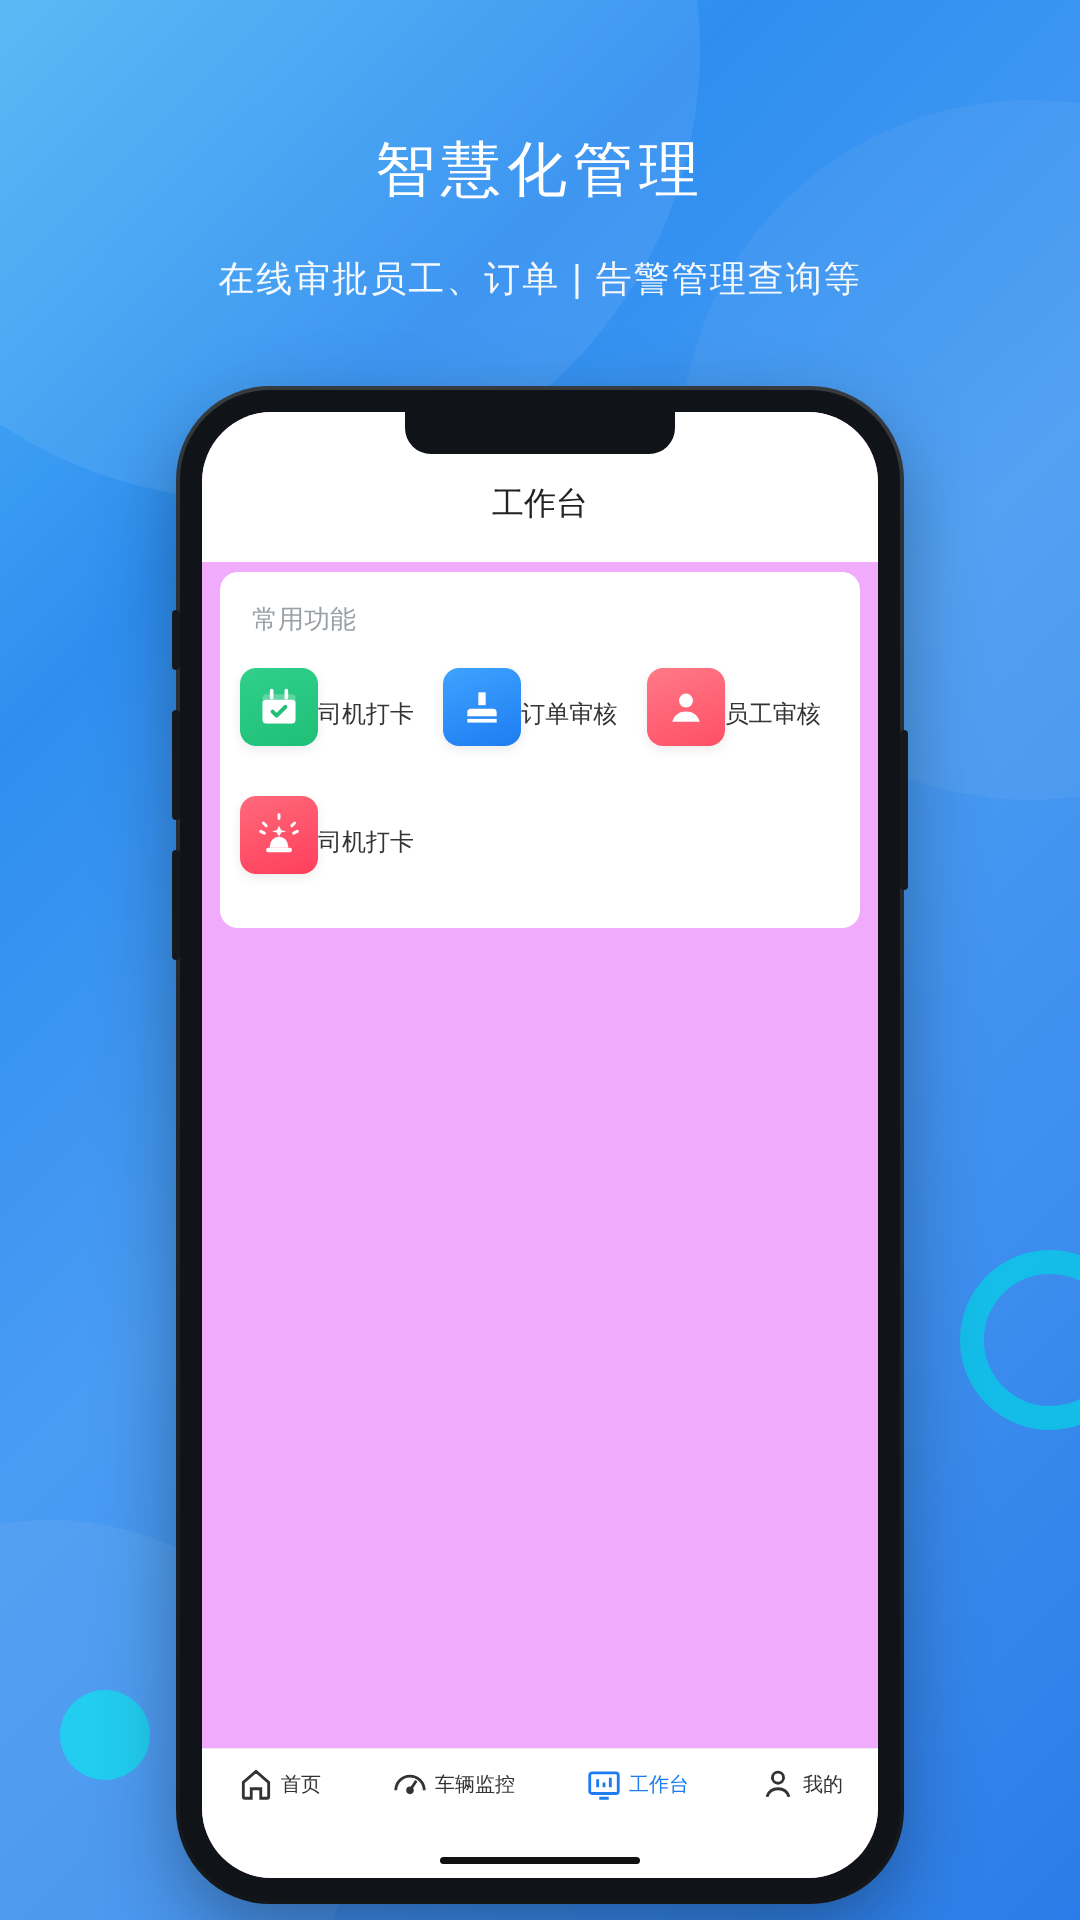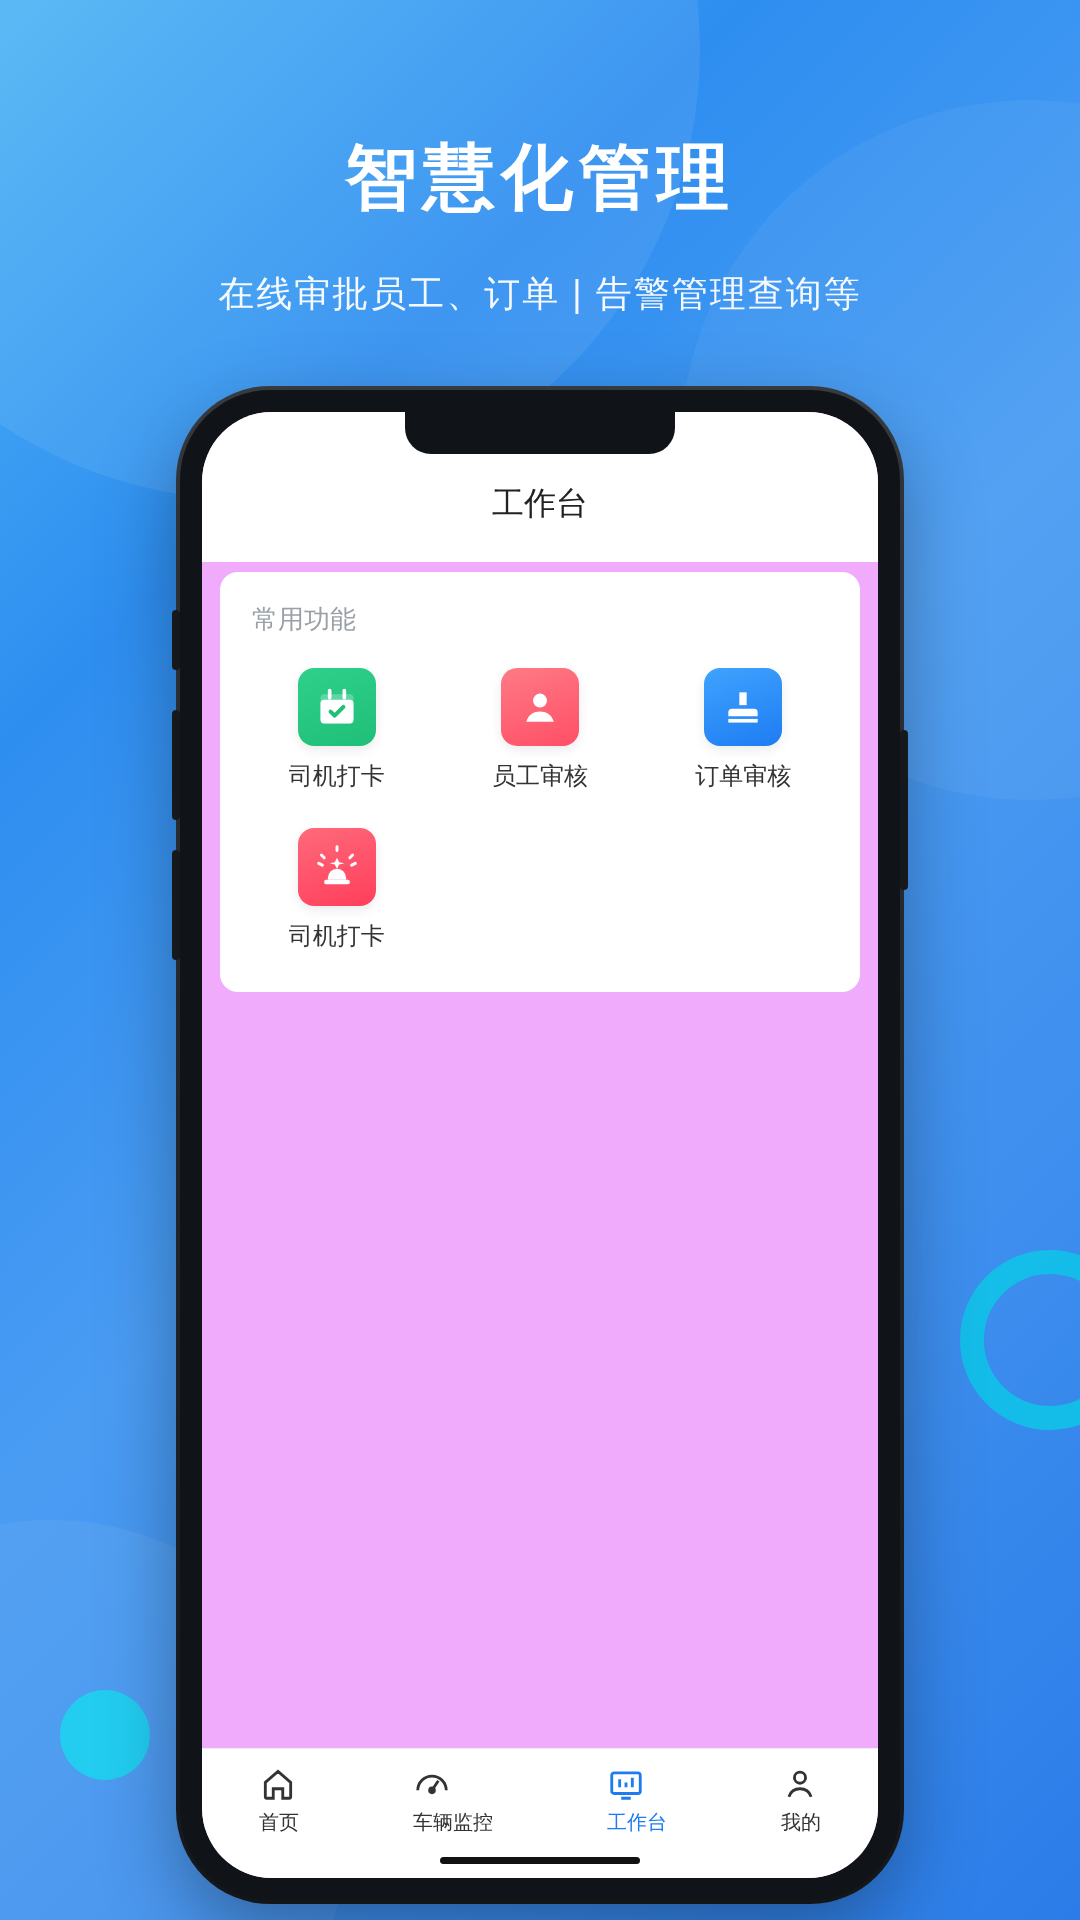--- a/index.html
+++ b/index.html
@@ -42,22 +42,22 @@
 
 
 .heading {
   position: relative;
   text-align: center;
   padding-top: 130px;
   color: #fff;
   z-index: 5;
 }
 .heading h1 {
-  font-size: 72px;
-  font-weight: 700;
+  font-size: 60px;
+  font-weight: 400;
   letter-spacing: 6px;
 }
 .heading p {
   margin-top: 44px;
   font-size: 36px;
   letter-spacing: 2px;
   opacity: 0.95;
 }
 
 
@@ -144,21 +144,21 @@
   margin-bottom: 31px;
   padding-left: 12px;
 }
 .grid {
   display: grid;
   grid-template-columns: repeat(3, 1fr);
   gap: 36px 10px;
 }
 .grid-item {
   display: flex;
-  flex-direction: column;
+  flex-direction: row;
   align-items: center;
   cursor: pointer;
 }
 .icon-tile {
   width: 78px;
   height: 78px;
   border-radius: 16px;
   display: flex;
   align-items: center;
   justify-content: center;
@@ -183,21 +183,22 @@
   height: 130px;
   background: #fff;
   border-top: 1px solid #eee;
   display: flex;
   justify-content: space-around;
   align-items: flex-start;
   padding-top: 16px;
 }
 .nav-item {
   display: flex;
-  flex-direction: column;
+  flex-direction: row;
+  align-items: center;
   gap: 6px;
   cursor: pointer;
   color: #333;
 }
 .nav-item.active { color: #1e7cf2; }
 .nav-item .nav-icon { width: 38px; height: 38px; }
 .nav-item .nav-icon svg { width: 100%; height: 100%; }
 .nav-label { font-size: 20px; }
 .home-indicator {
   position: absolute;
@@ -247,38 +248,38 @@
                   <rect x="3" y="5" width="18" height="16" rx="2" fill="#fff" opacity="0.25"></rect>
                   <rect x="3" y="8" width="18" height="13" rx="2" fill="#fff"></rect>
                   <path d="M8 3v4M16 3v4" stroke="#fff" stroke-width="2" stroke-linecap="round"></path>
                   <path d="M8.5 14.5l2.2 2.2 4.8-4.8" stroke="#1fbf78" stroke-width="2.2" stroke-linecap="round" stroke-linejoin="round"></path>
                 </svg>
             </div>
             <div class="item-label">司机打卡</div>
           </div>
 
           <div class="grid-item">
-            <div class="icon-tile tile-pink">
-              <svg viewBox="0 0 24 24" fill="#fff">
-                  <circle cx="12" cy="8.5" r="3.8"></circle>
-                  <path d="M4.5 20c1.2-3.8 4.1-5.5 7.5-5.5s6.3 1.7 7.5 5.5H4.5z"></path>
-                </svg>
-            </div>
-            <div class="item-label">员工审核</div>
-          </div>
-
-          <div class="grid-item">
             <div class="icon-tile tile-blue">
               <svg viewBox="0 0 24 24" fill="#fff">
                   <path d="M10 4h4v7h-4z"></path>
                   <path d="M6 13h12a2 2 0 012 2v2H4v-2a2 2 0 012-2z"></path>
                   <rect x="4" y="18.5" width="16" height="2"></rect>
                 </svg>
             </div>
             <div class="item-label">订单审核</div>
+          </div>
+
+          <div class="grid-item">
+            <div class="icon-tile tile-pink">
+              <svg viewBox="0 0 24 24" fill="#fff">
+                  <circle cx="12" cy="8.5" r="3.8"></circle>
+                  <path d="M4.5 20c1.2-3.8 4.1-5.5 7.5-5.5s6.3 1.7 7.5 5.5H4.5z"></path>
+                </svg>
+            </div>
+            <div class="item-label">员工审核</div>
           </div>
 
           <div class="grid-item">
             <div class="icon-tile tile-red">
               <svg viewBox="0 0 24 24" fill="#fff">
                   <path d="M7 18a5 5 0 0110 0v1H7v-1z"></path>
                   <rect x="5" y="19" width="14" height="2.4" rx="1"></rect>
                   <path d="M12 7l1.2 2.4L16 10l-2.8.6L12 13l-1.2-2.4L8 10l2.8-.6L12 7z"></path>
                   <path d="M4 11l-2-1M20 11l2-1M5 7L3.5 5.5M19 7l1.5-1.5M12 3V1" stroke="#fff" stroke-width="1.6" stroke-linecap="round"></path>
                 </svg>

